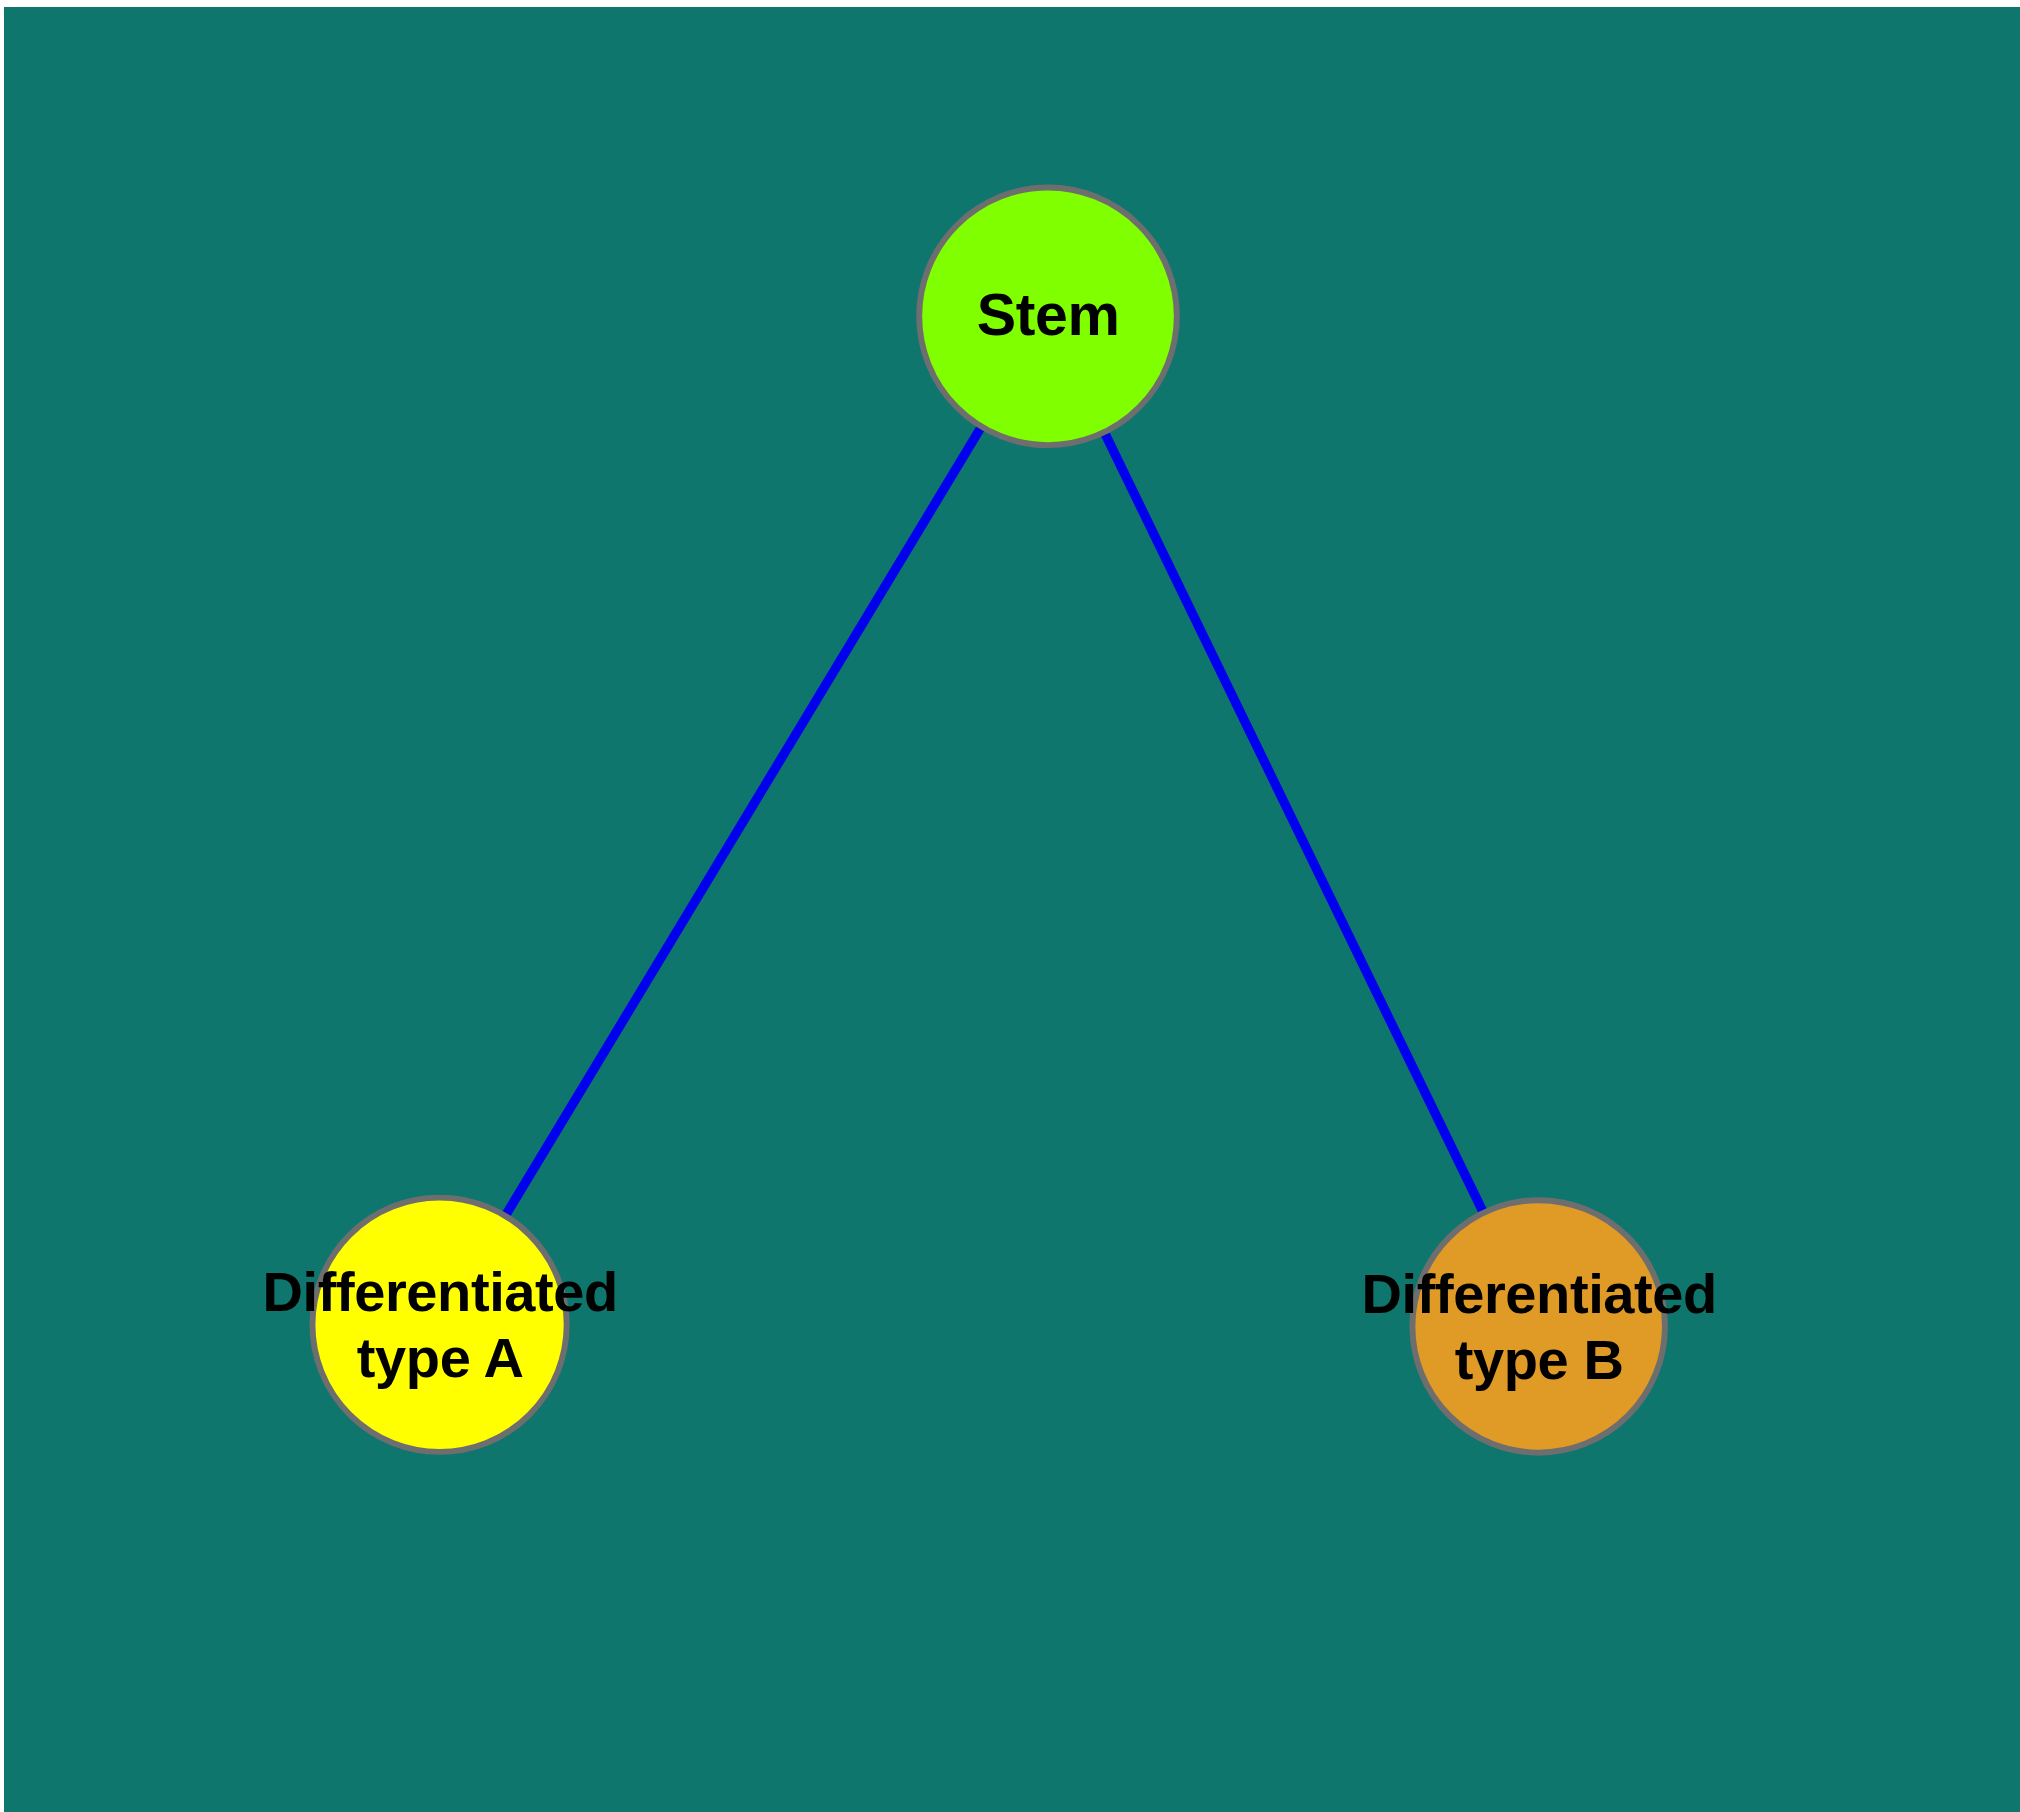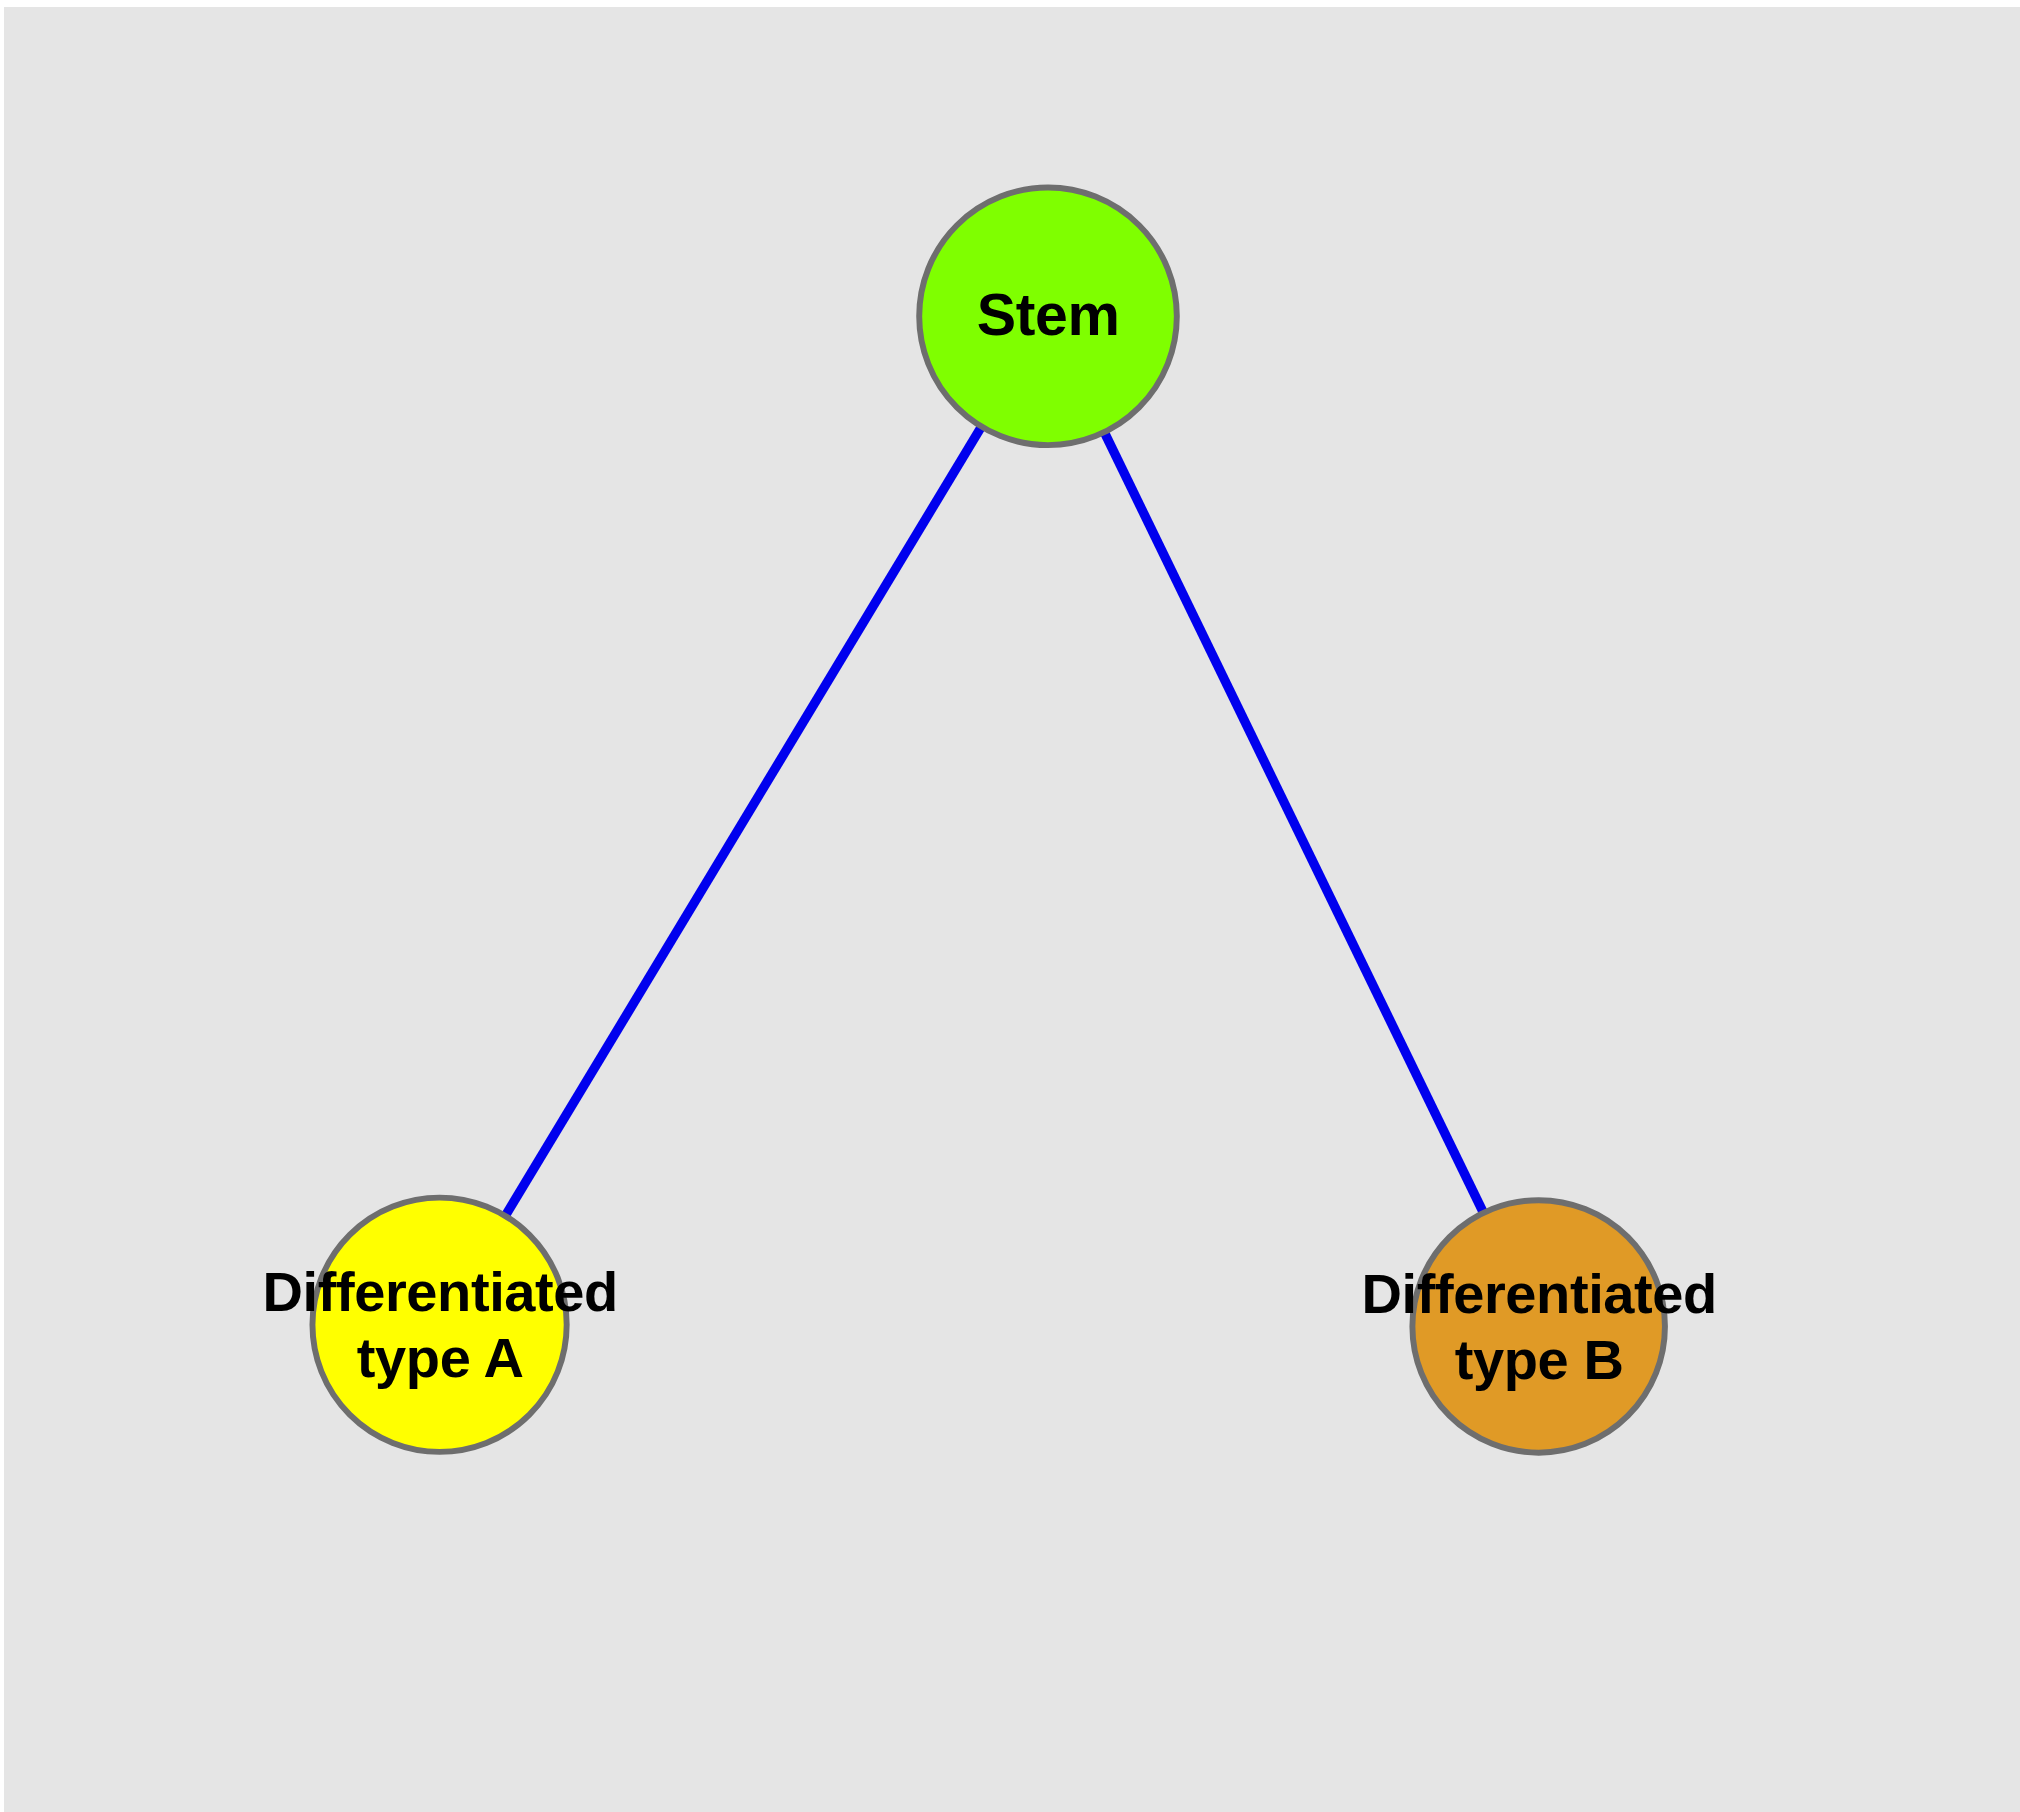--- a/index.html
+++ b/index.html
@@ -15,21 +15,21 @@
     background: #ffffff;
     overflow: hidden;
     font-family: "Liberation Sans", "DejaVu Sans", sans-serif;
   }
   #plot-area {
     position: absolute;
     left: 4.2px;
     top: 6.8px;
     width: 2016px;
     height: 1805px;
-    background: #e5e5e5;
+    background: #0f766e;
   }
   #graph-svg {
     position: absolute;
     left: 0;
     top: 0;
     width: 100%;
     height: 100%;
     display: block;
   }
   .node-circle {

